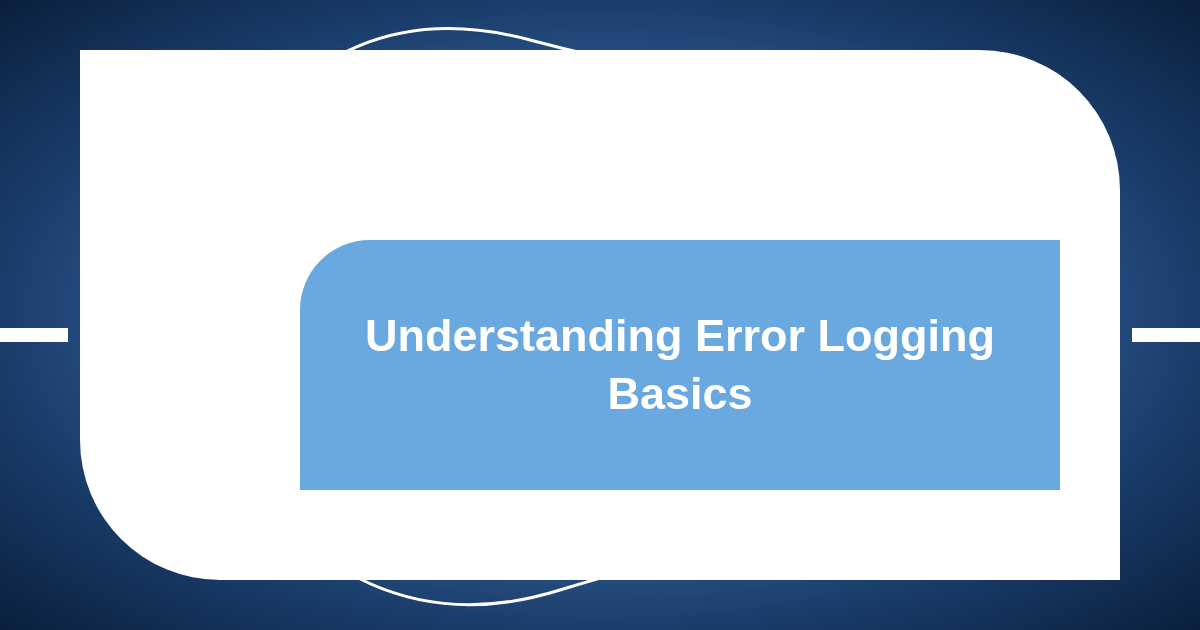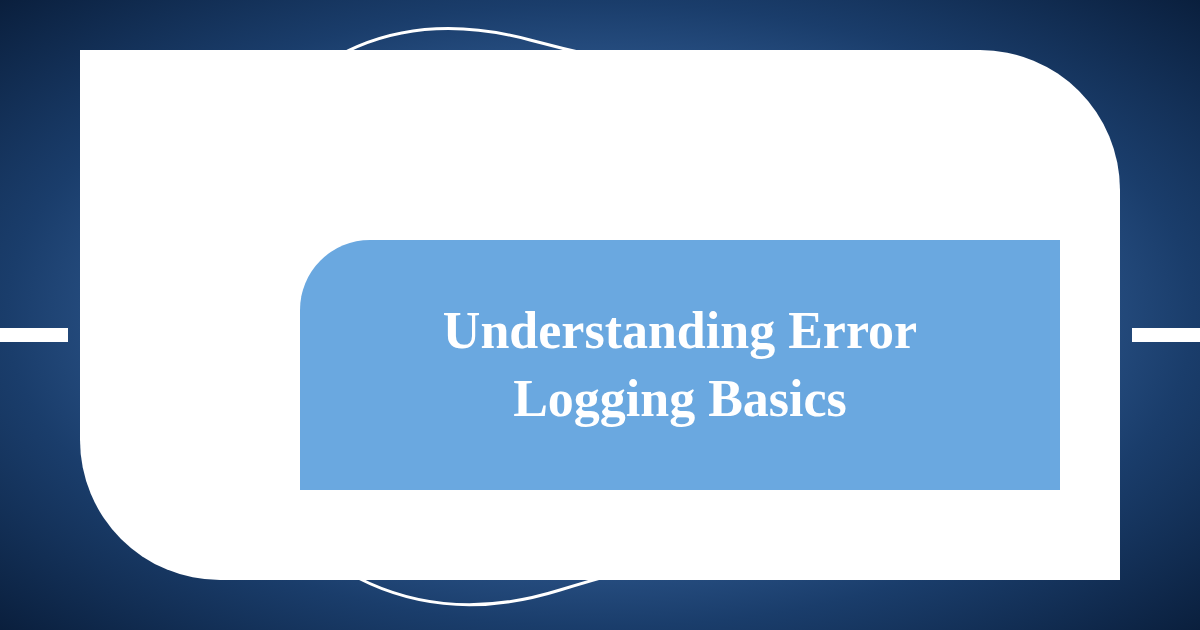--- a/index.html
+++ b/index.html
@@ -62,25 +62,24 @@
       height: 250px;
       background: #6aa8e0;
       border-radius: 70px 0 0 0;
       display: flex;
       align-items: center;
       justify-content: center;
       padding: 0 60px;
     }
     .title {
       color: #ffffff;
-      font-size: 52px;
+      font-size: 45px;
       font-weight: 600;
       text-align: center;
       line-height: 1.3;
-      font-family: Liberation Serif, serif;
     }
   </style>
 </head>
 <body>
 
 <div class="horizontal-line-left"></div>
 <div class="horizontal-line-right"></div>
 
 <svg class="wave-top" viewBox="0 0 600 180">
   <path d="M 0 120 Q 100 20, 250 60 T 500 100 Q 560 120, 600 160" stroke="#ffffff" stroke-width="3" fill="none"></path>

